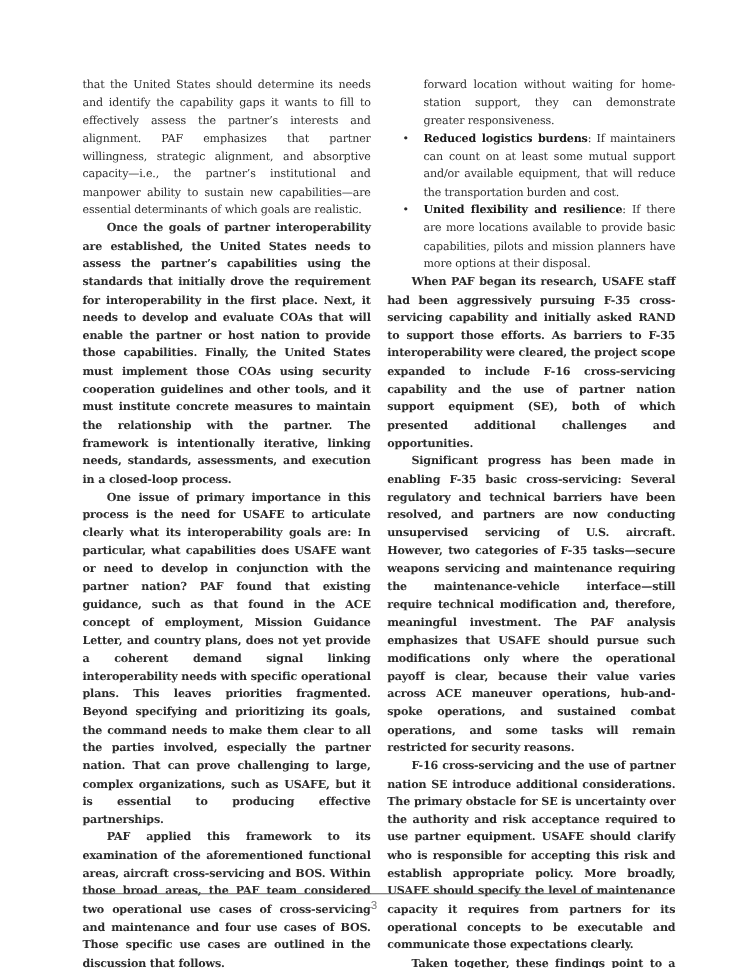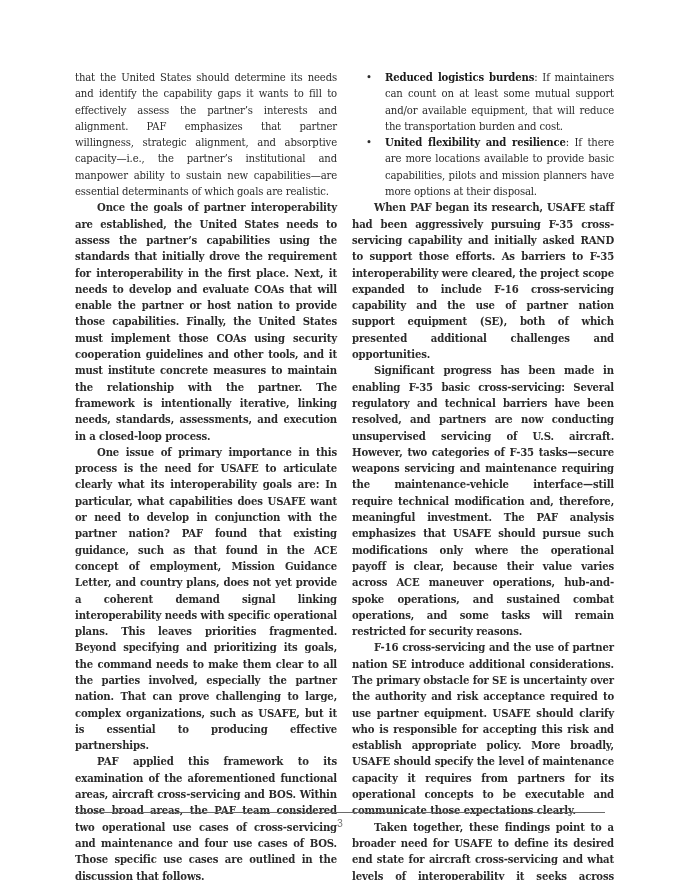--- a/index.html
+++ b/index.html
@@ -36,20 +36,21 @@
     <p class="indent">One issue of primary importance in this process is the need for USAFE to articulate clearly what its interoperability goals are: In particular, what capabilities does USAFE want or need to develop in conjunction with the partner nation? PAF found that existing guidance, such as that found in the ACE concept of employment, Mission Guidance Letter, and country plans, does not yet provide a coherent demand signal linking interoperability needs with specific operational plans. This leaves priorities fragmented. Beyond specifying and prioritizing its goals, the command needs to make them clear to all the parties involved, especially the partner nation. That can prove challenging to large, complex organizations, such as USAFE, but it is essential to producing effective partnerships.</p>
     <p class="indent">PAF applied this framework to its examination of the aforementioned functional areas, aircraft cross-servicing and BOS. Within those broad areas, the PAF team considered two operational use cases of cross-servicing and maintenance and four use cases of BOS. Those specific use cases are outlined in the discussion that follows.</p>
 
     <h2 class="section-heading">Aircraft Cross-Servicing and Maintenance</h2>
 
     <p><span>PAF identified three cardinal benefits to USAFE’s pursuit of aircraft cross-servicing:</span></p>
 
   </div>
 
   <div class="col col-right">
+    <p class="cont">forward location without waiting for home-station support, they can demonstrate greater responsiveness.</p>
     <ul class="bullets" style="margin-top:0">
       <li>
         <span class="bullet">•</span>
         <b>Reduced logistics burdens</b><span>: If maintainers can count on at least some mutual support and/or available equipment, that will reduce the transportation burden and cost.</span>
       </li>
       <li>
         <span class="bullet">•</span>
         <b>United flexibility and resilience</b><span>: If there are more locations available to provide basic capabilities, pilots and mission planners have more options at their disposal.</span>
       </li>
     </ul>

